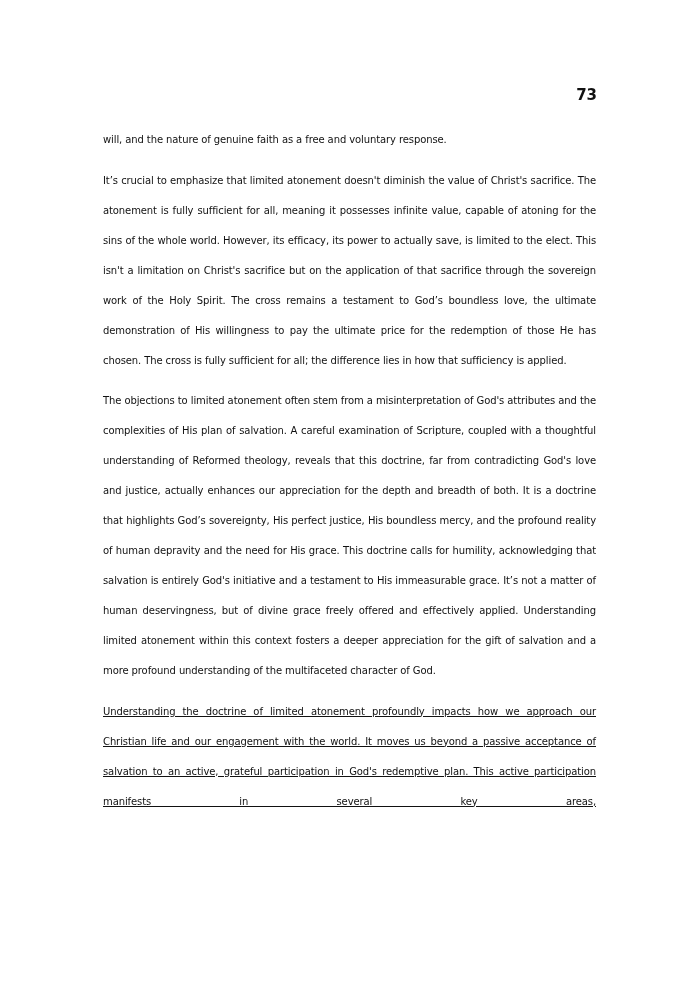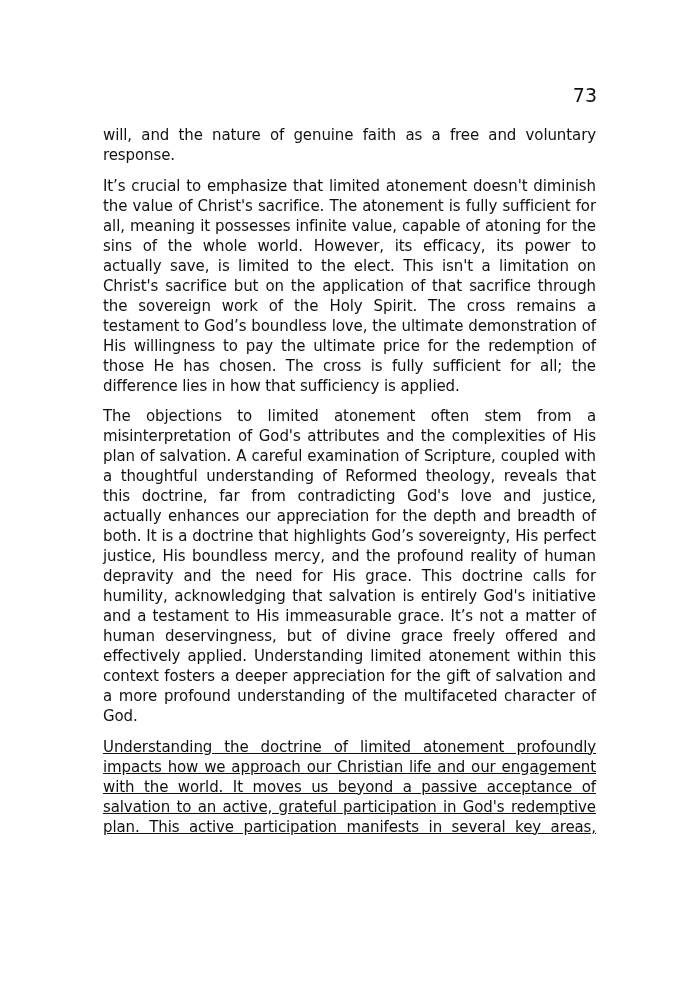--- a/index.html
+++ b/index.html
@@ -12,34 +12,35 @@
       height: 992px;
       position: relative;
       overflow: hidden;
       font-family: "DejaVu Sans", sans-serif;
       color: #111111;
     }
     .page-number {
       position: absolute;
       top: 85px;
       right: 102px;
-      font-size: 19px;
+      font-size: 15px;
       line-height: 20px;
       color: #111111;
+      font-weight: bold;
     }
     .body-text {
       position: absolute;
       left: 103px;
       top: 125px;
       width: 493px;
     }
     .para {
       margin: 0 0 10.5px 0;
-      font-size: 15px;
-      line-height: 20px;
+      font-size: 10px;
+      line-height: 30px;
       text-align: justify;
       letter-spacing: -0.1px;
       word-spacing: 0px;
     }
     .para.last {
       text-align-last: justify;
       text-decoration: underline;
     }
   </style>
 </head>

